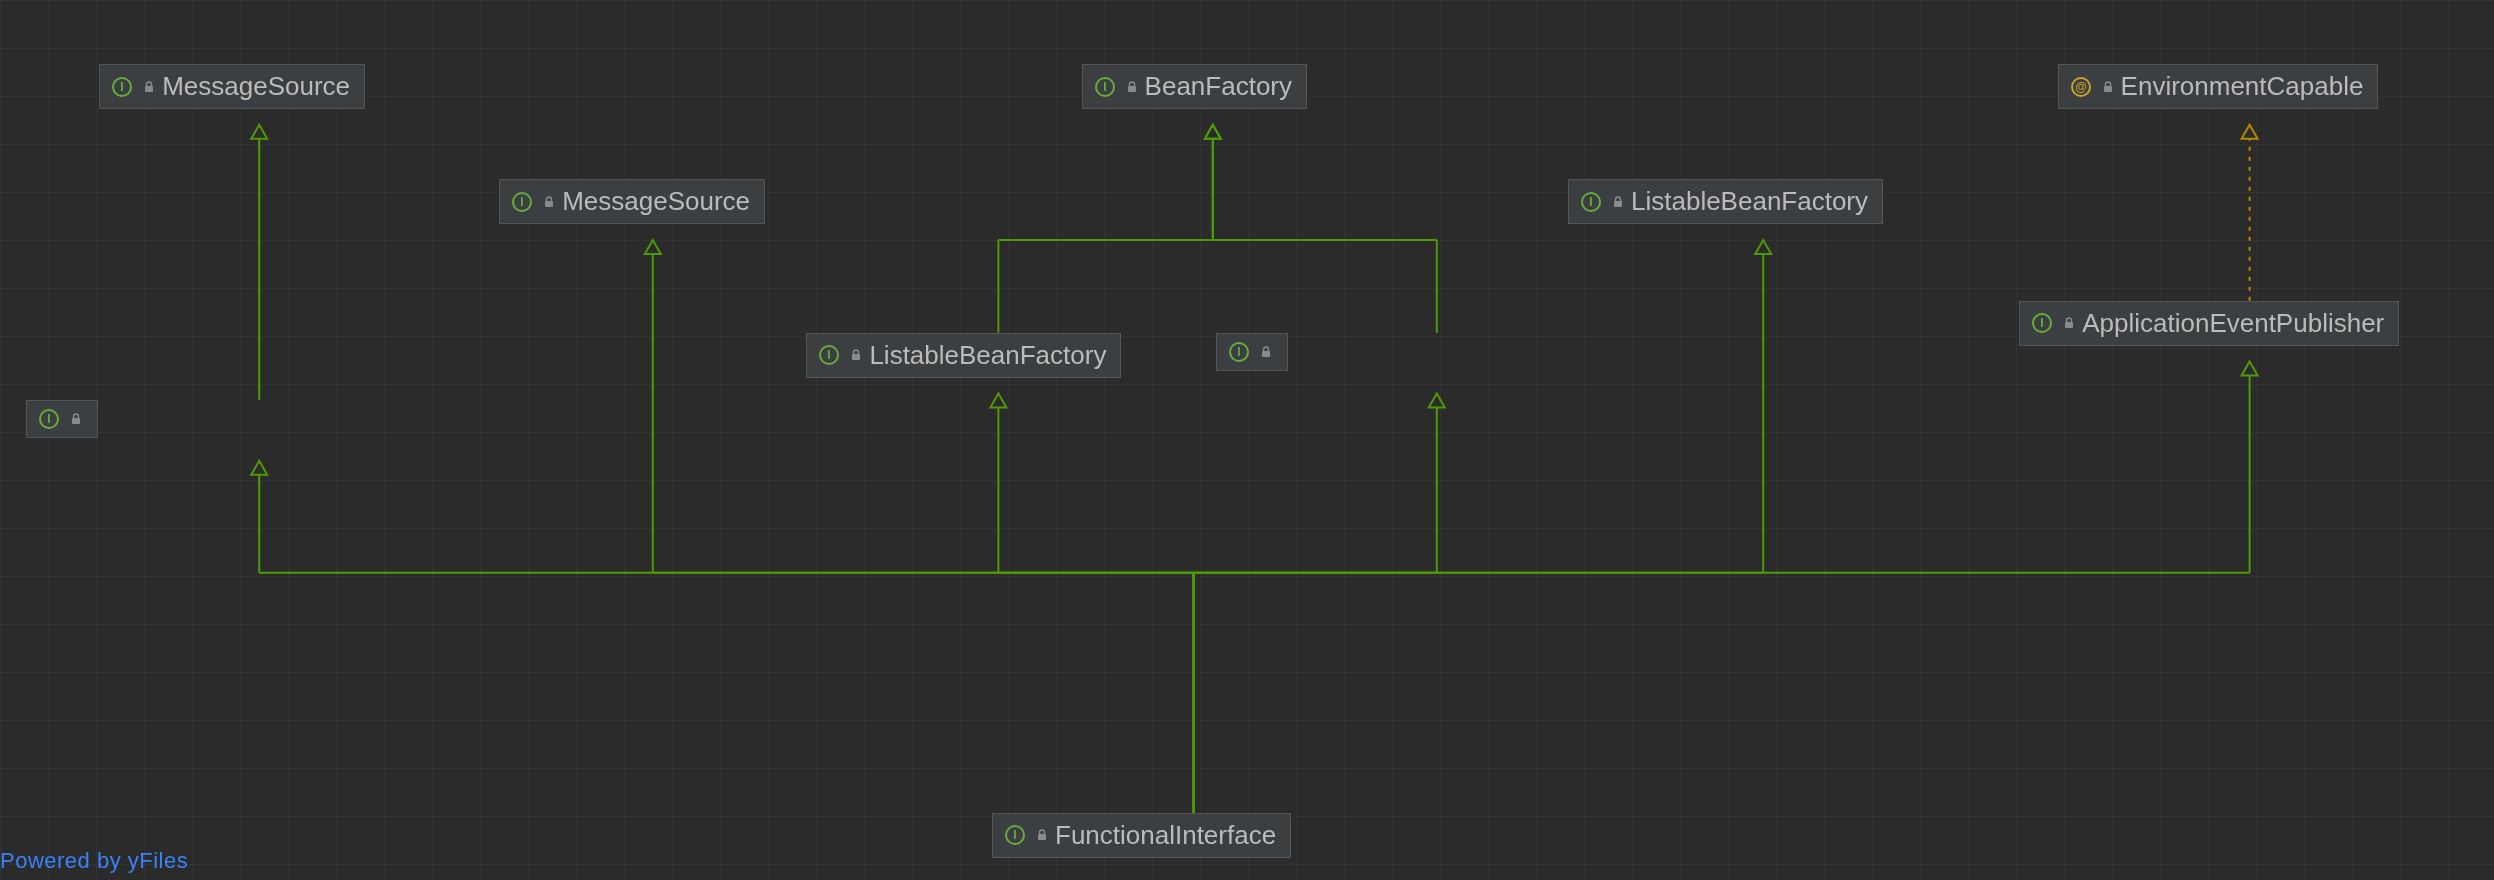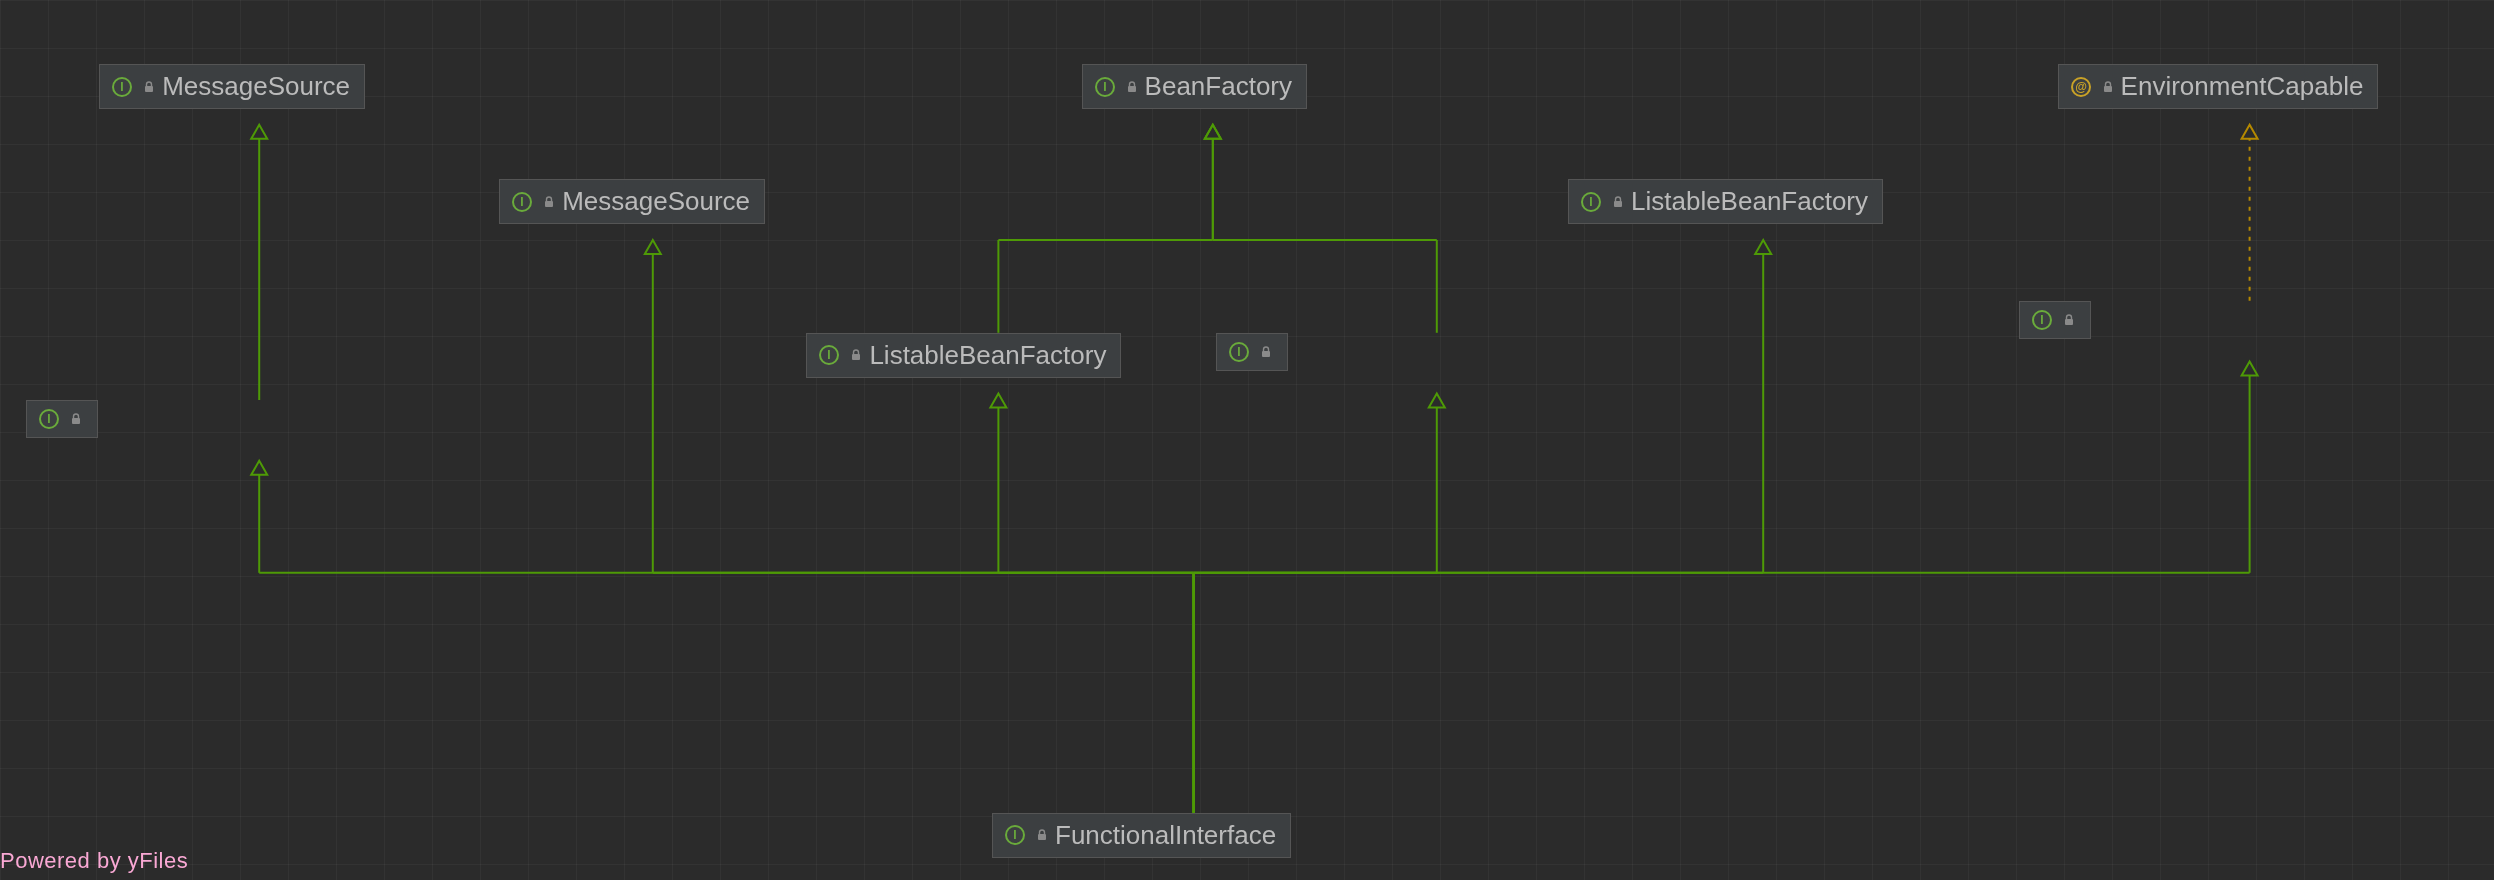--- a/index.html
+++ b/index.html
@@ -54,21 +54,21 @@
     height: 14px;
     display: inline-flex;
     align-items: center;
     justify-content: center;
     margin-left: 2px;
   }
   .watermark {
     position: absolute;
     left: 0;
     bottom: 6px;
-    color: #f9a8d4;
+    color: #3b82f6;
     font-size: 22px;
     letter-spacing: 0.5px;
     pointer-events: none;
   }
 </style>
 </head>
 <body>
 
 <div class="grid"></div>
 
@@ -207,20 +207,21 @@
         <circle cx="12" cy="12" r="9" fill="none" stroke="#6aab3b" stroke-width="2"></circle>
         <text x="12" y="16" text-anchor="middle" font-size="12" font-family="Arial" fill="#6aab3b" font-weight="bold">I</text>
       </svg>
     </span>
   <span class="lock">
       <svg viewBox="0 0 14 14" width="14" height="14">
         <rect x="3" y="6" width="8" height="6" rx="1" fill="#8a8a8a"></rect>
         <path d="M4.5 6 V4.5 a2.5 2.5 0 0 1 5 0 V6" fill="none" stroke="#8a8a8a" stroke-width="1.4"></path>
       </svg>
     </span>
+  <span>ApplicationEventPublisher</span>
 </div>
 
 <div class="node" id="n-listableBeanFactory" style="left: 806.4px; top: 332.8px;">
   <span class="icon">
       <svg viewBox="0 0 24 24" width="24" height="24">
         <circle cx="12" cy="12" r="9" fill="none" stroke="#6aab3b" stroke-width="2"></circle>
         <text x="12" y="16" text-anchor="middle" font-size="12" font-family="Arial" fill="#6aab3b" font-weight="bold">I</text>
       </svg>
     </span>
   <span class="lock">

